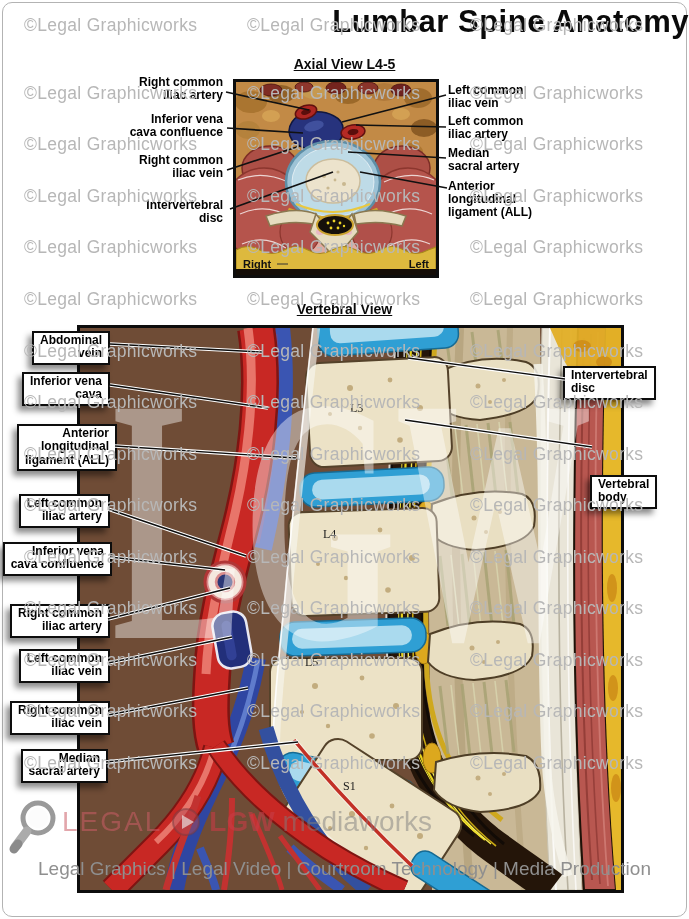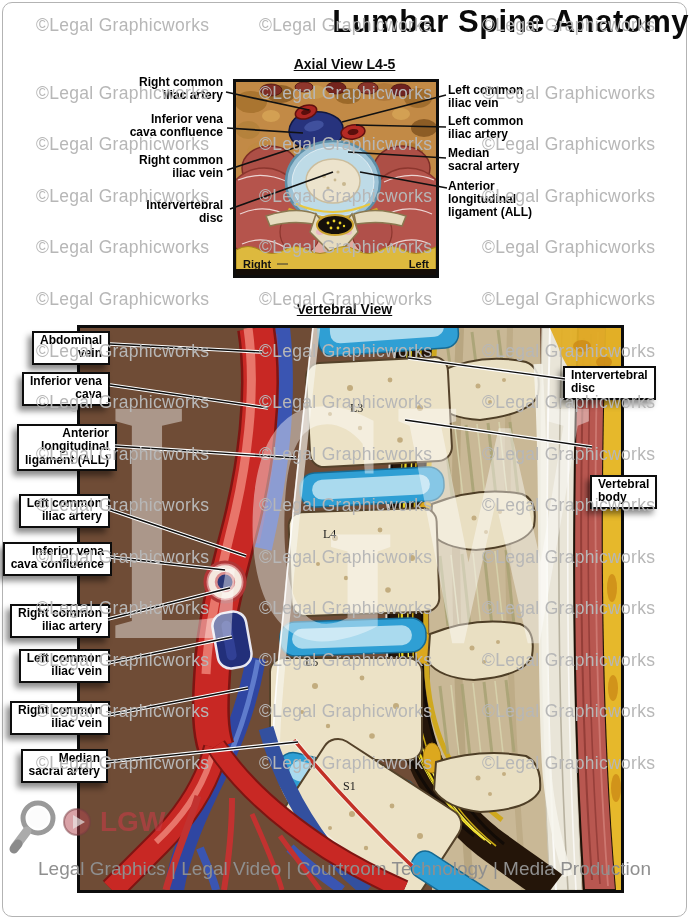--- a/index.html
+++ b/index.html
@@ -29,21 +29,21 @@
   .leader-overlay{position:absolute;left:0;top:0;z-index:35;pointer-events:none;}
   .footer-line{position:absolute;top:858px;left:0;width:100%;text-align:center;
        font-size:19px;color:#8f8f8f;z-index:45;}
   .brand-row{position:absolute;left:62px;top:806px;display:flex;align-items:center;
        font-size:28px;z-index:45;white-space:nowrap;}
   .brand-accent1{color:rgba(202,92,102,.55);letter-spacing:2px;margin-right:9px;}
   .brand-gray1{color:rgba(125,125,125,.5);margin-right:36px;}
   .brand-accent2{color:rgba(198,60,70,.6);font-weight:bold;margin:0 8px;}
   .brand-gray2{color:rgba(125,125,125,.5);}
   .magnifier{position:absolute;left:6px;top:796px;z-index:45;}
-  #watermark-layer{position:absolute;left:16px;top:0;width:598px;height:919px;
+  #watermark-layer{position:absolute;left:4px;top:0;width:598px;height:919px;
        z-index:60;pointer-events:none;}
   .wm{position:absolute;font-size:17.5px;color:#b7b7b7;white-space:nowrap;
        mix-blend-mode:multiply;letter-spacing:.3px;}
 </style>
 </head>
 <body>
 
 <div class="page-frame"></div>
 
 <h1 class="title">Lumbar Spine Anatomy</h1>
@@ -418,25 +418,27 @@
 </svg>
 
 <svg class="magnifier" width="58" height="62" viewBox="0 0 58 62">
   <circle cx="32" cy="22" r="15" fill="rgba(245,245,245,.25)" stroke="#9a9a9a" stroke-width="5"></circle>
   <circle cx="32" cy="22" r="11" fill="none" stroke="rgba(255,255,255,.7)" stroke-width="2"></circle>
   <line x1="21" y1="35" x2="9" y2="51" stroke="#ababab" stroke-width="9" stroke-linecap="round"></line>
   <line x1="12" y1="48" x2="8" y2="53" stroke="#8a8a8a" stroke-width="9" stroke-linecap="round"></line>
 </svg>
 
 <div class="brand-row">
+  <span class="brand-accent1">LEGAL</span>
   <svg width="30" height="30" viewBox="0 0 30 30">
     <circle cx="15" cy="15" r="13" fill="rgba(180,70,80,.5)" stroke="rgba(120,60,65,.5)" stroke-width="2"></circle>
     <path d="M11,8 L23,15 L11,22 Z" fill="rgba(235,235,235,.65)"></path>
   </svg>
   <span class="brand-accent2">LGW</span>
+  <span class="brand-gray2">mediaworks</span>
 </div>
 
 <div class="footer-line">Legal Graphics | Legal Video | Courtroom Technology | Media Production</div>
 
 <div id="watermark-layer">
     <span class="wm" style="left: 20px; top: 15px;">©Legal Graphicworks</span>
     <span class="wm" style="left: 243px; top: 15px;">©Legal Graphicworks</span>
     <span class="wm" style="left: 466px; top: 15px;">©Legal Graphicworks</span>
     <span class="wm" style="left: 20px; top: 83px;">©Legal Graphicworks</span>
     <span class="wm" style="left: 243px; top: 83px;">©Legal Graphicworks</span>

